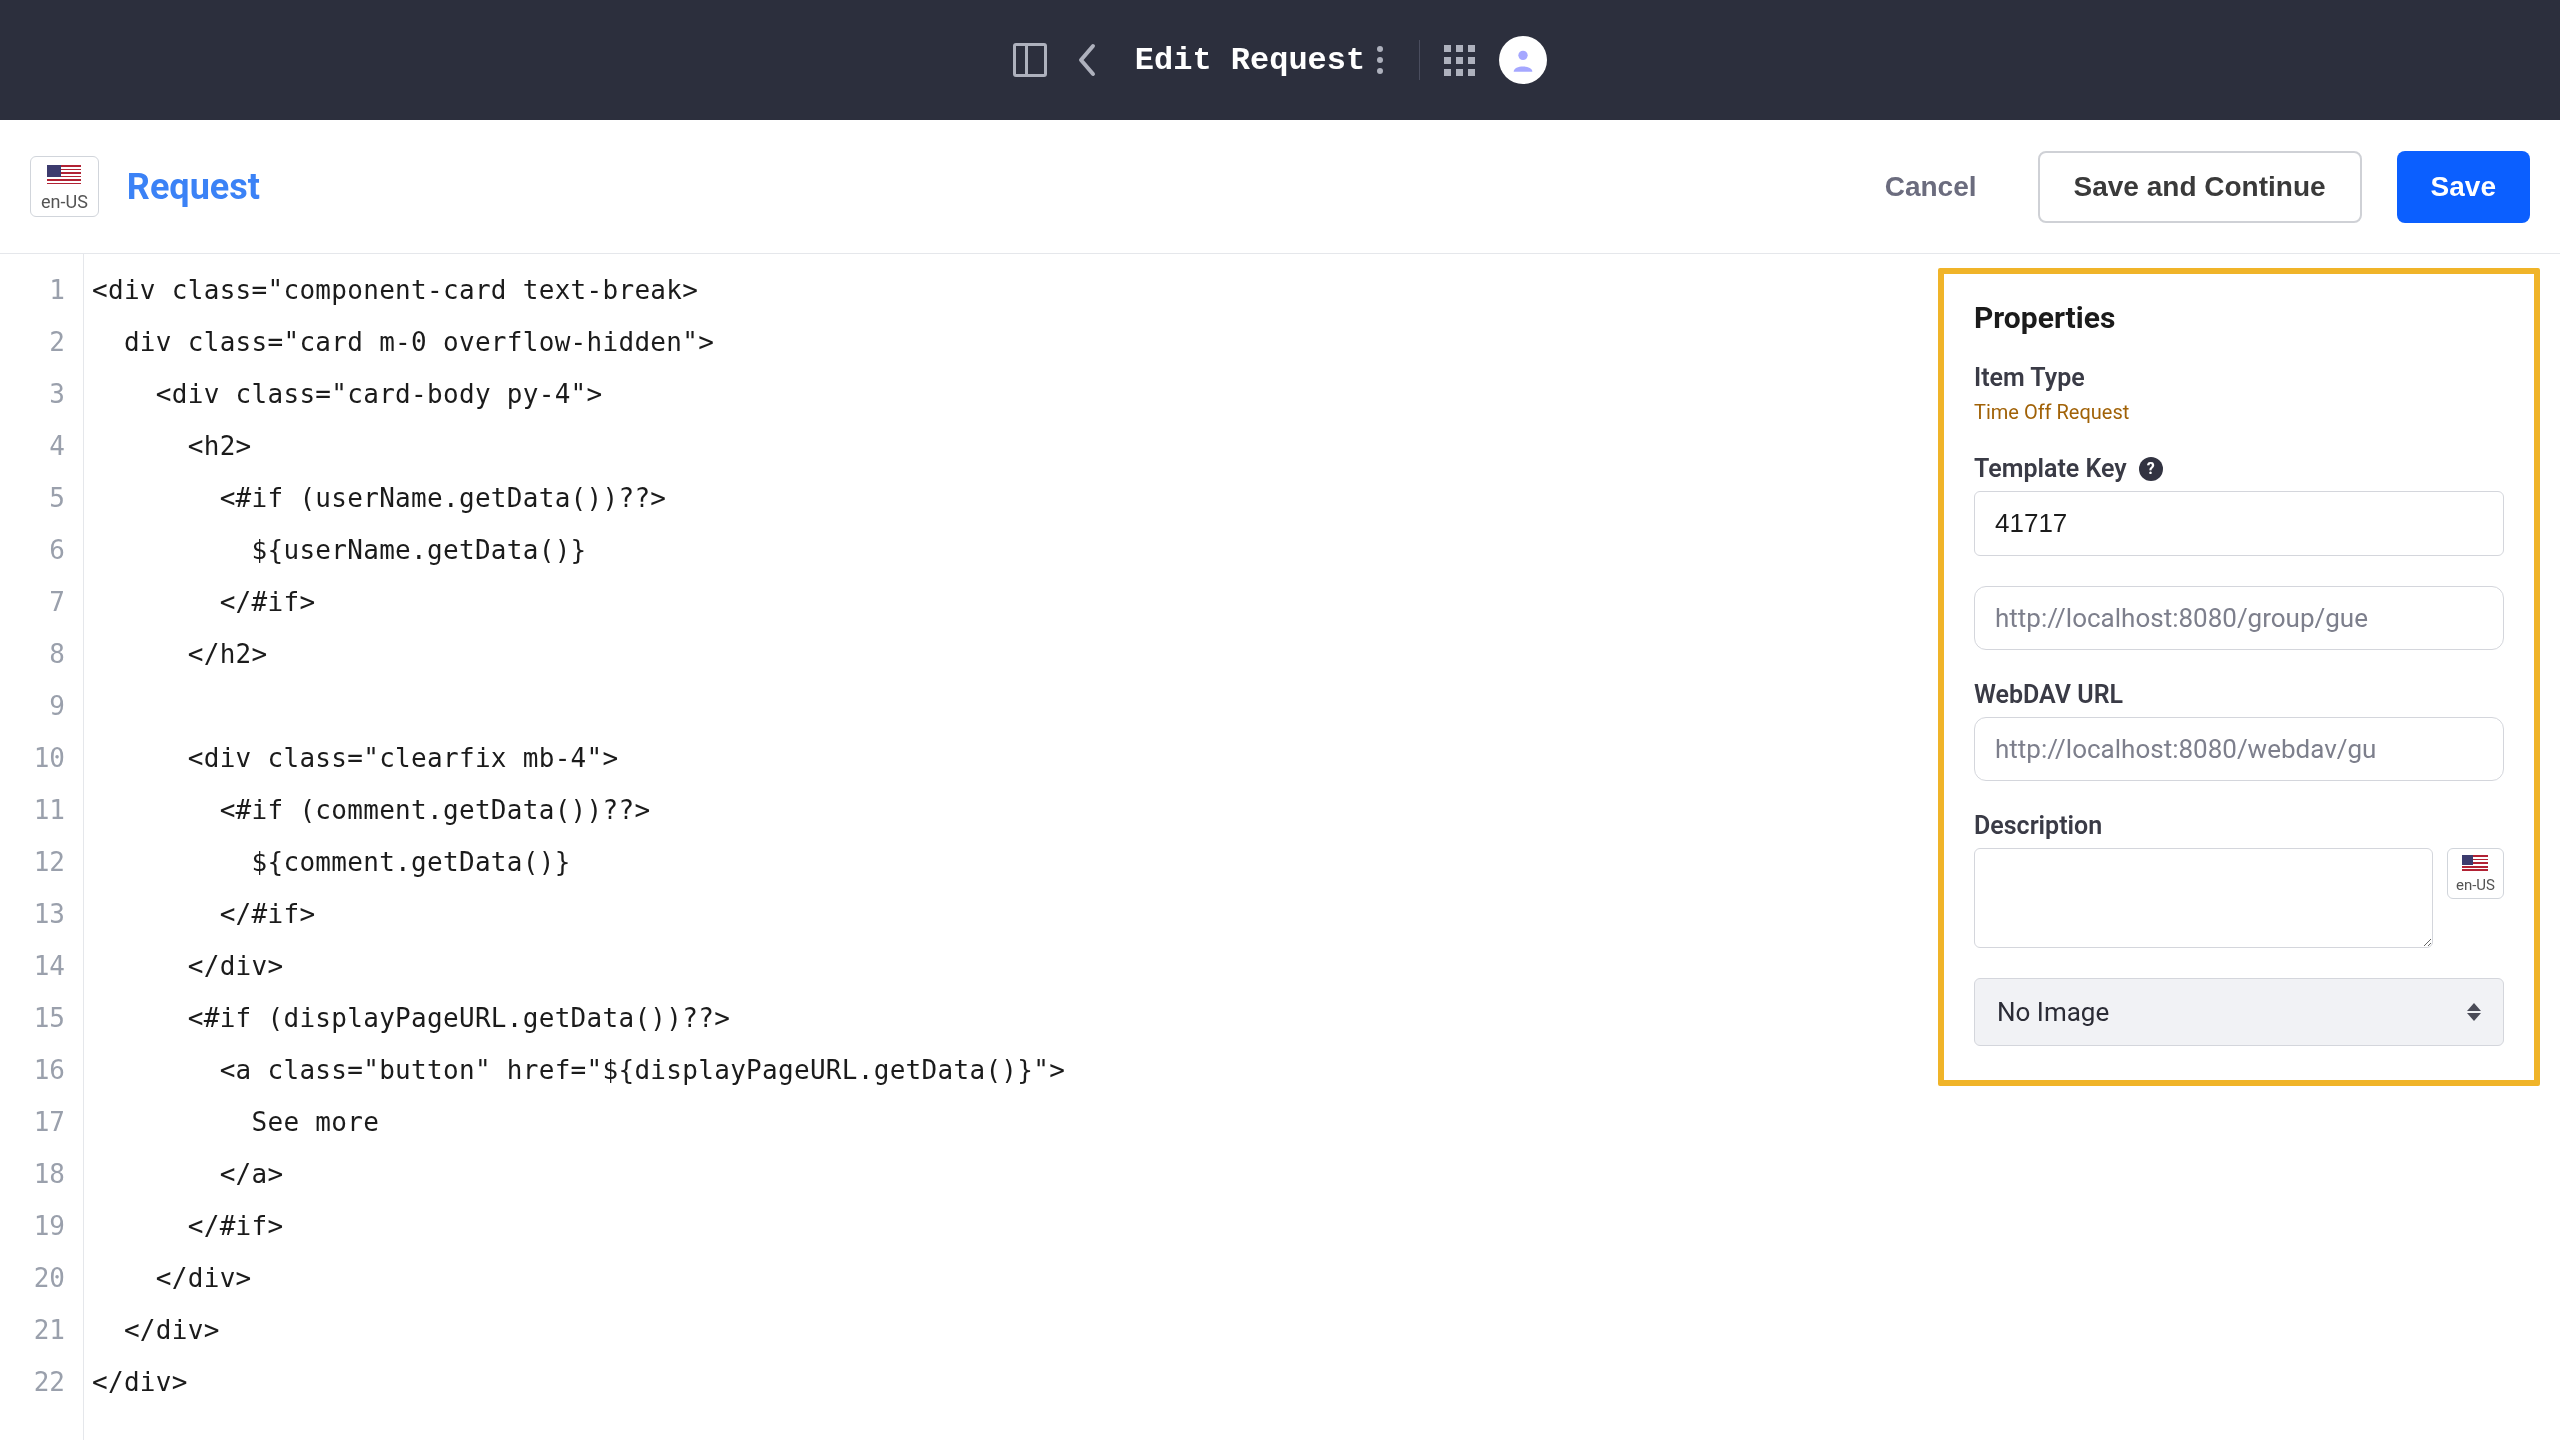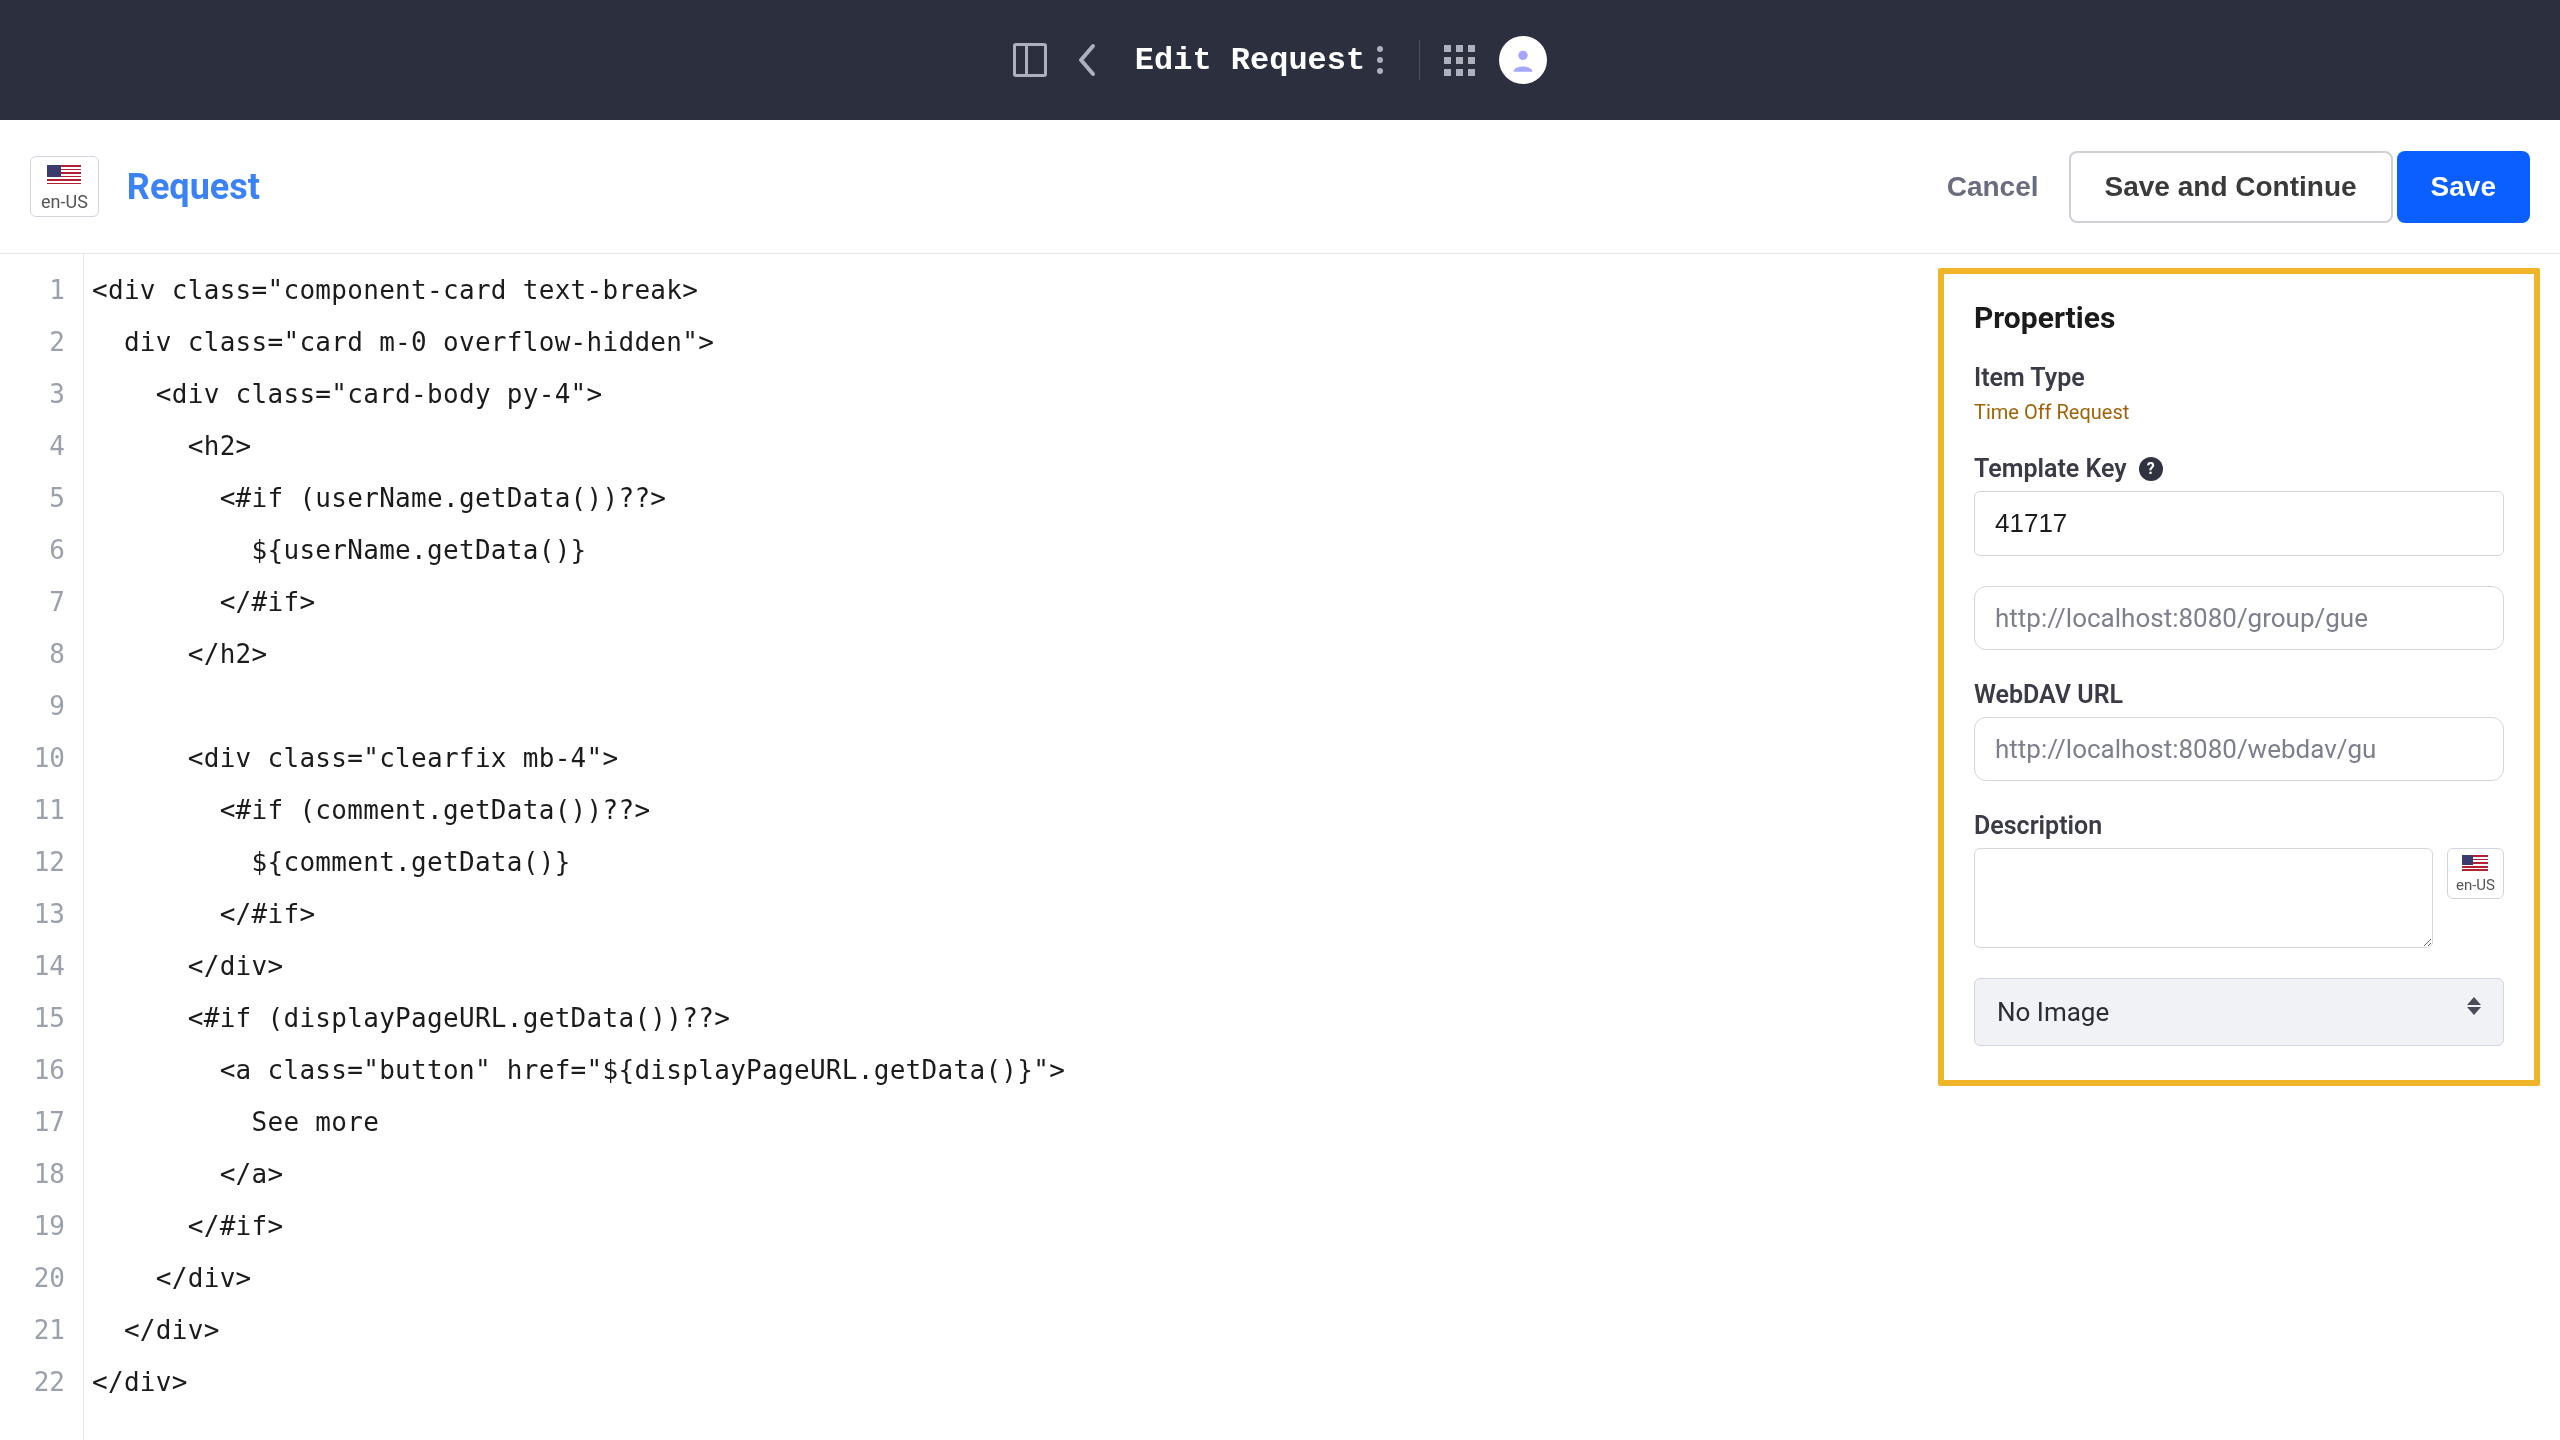--- a/index.html
+++ b/index.html
@@ -23,21 +23,21 @@
     .divider-v { width: 1px; height: 40px; background: #4a4d5e; }
     
     .grid-apps { display: grid; grid-template-columns: repeat(3, 7px); grid-template-rows: repeat(3, 7px); gap: 5px; cursor: pointer; }
     .grid-apps span { background: #aeb1bd; }
     
     .avatar { width: 48px; height: 48px; border-radius: 50%; background: #fff; display: flex; align-items: center; justify-content: center; cursor: pointer; }
     .avatar svg { fill: #a5a7ff; }
     
     .sub-bar { height: 134px; display: flex; align-items: center; padding: 0 30px; justify-content: space-between; border-bottom: 1px solid #e5e7eb; }
     .sub-left { display: flex; align-items: center; gap: 28px; }
-    .sub-right { display: flex; align-items: center; gap: 4px; }
+    .sub-right { display: flex; align-items: center; gap: 35px; }
     
     .locale-badge { border: 1px solid #d1d5db; border-radius: 6px; padding: 8px 10px 4px; display: flex; flex-direction: column; align-items: center; cursor: pointer; }
     .locale-badge-small { border: 1px solid #d1d5db; border-radius: 6px; padding: 6px 8px 4px; display: flex; flex-direction: column; align-items: center; cursor: pointer; background: #fff; }
     .flag-us { width: 34px; height: 22px; background: linear-gradient(to bottom, #b22234 0%, #b22234 8%, #fff 8%, #fff 16%, #b22234 16%, #b22234 24%, #fff 24%, #fff 32%, #b22234 32%, #b22234 40%, #fff 40%, #fff 48%, #b22234 48%, #b22234 56%, #fff 56%, #fff 64%, #b22234 64%, #b22234 72%, #fff 72%, #fff 80%, #b22234 80%, #b22234 88%, #fff 88%, #fff 100%); position: relative; }
     .flag-us::before { content: ""; position: absolute; top: 0; left: 0; width: 14px; height: 12px; background: #3c3b6e; }
     .flag-us-small { width: 26px; height: 18px; background: linear-gradient(to bottom, #b22234 0%, #b22234 10%, #fff 10%, #fff 20%, #b22234 20%, #b22234 30%, #fff 30%, #fff 40%, #b22234 40%, #b22234 50%, #fff 50%, #fff 60%, #b22234 60%, #b22234 70%, #fff 70%, #fff 80%, #b22234 80%, #b22234 90%, #fff 90%, #fff 100%); position: relative; }
     .flag-us-small::before { content: ""; position: absolute; top: 0; left: 0; width: 11px; height: 10px; background: #3c3b6e; }
     .locale-text { font-size: 18px; color: #545454; margin-top: 4px; }
     .locale-text-small { font-size: 15px; color: #545454; margin-top: 3px; }
     
@@ -62,21 +62,21 @@
     .panel-title { font-size: 30px; font-weight: 700; color: #1b1b1b; margin-bottom: 28px; }
     .field-label { font-size: 25px; font-weight: 600; color: #3a3b46; margin-bottom: 8px; display: flex; align-items: center; gap: 12px; }
     .field-value-text { font-size: 20px; color: #a16207; margin-bottom: 30px; }
     .field-input { width: 100%; border: 1px solid #d4d6dc; border-radius: 6px; padding: 16px 20px; font-size: 26px; color: #1b1b1b; margin-bottom: 30px; background: #fff; }
     .field-input-readonly { width: 100%; border: 1px solid #d4d6dc; border-radius: 12px; padding: 16px 20px; font-size: 26px; color: #7d7f8c; margin-bottom: 30px; background: #fff; white-space: nowrap; overflow: hidden; }
     .help-circle { width: 24px; height: 24px; border-radius: 50%; background: #323341; color: #fff; display: flex; align-items: center; justify-content: center; font-size: 16px; font-weight: 700; cursor: help; }
     
     .desc-row { display: flex; gap: 14px; align-items: flex-start; margin-bottom: 30px; }
     .textarea { flex: 1; border: 1px solid #d4d6dc; border-radius: 6px; height: 100px; resize: both; padding: 12px; font-size: 24px; font-family: inherit; }
     
-    .select-box { width: 100%; border: 1px solid #d4d6dc; border-radius: 6px; padding: 18px 22px; font-size: 26px; color: #2b2c36; background: #f1f2f5; display: flex; justify-content: space-between; cursor: pointer; gap: 30px; }
+    .select-box { width: 100%; border: 1px solid #d4d6dc; border-radius: 6px; padding: 18px 22px; font-size: 26px; color: #2b2c36; background: #f1f2f5; display: flex; justify-content: space-between; align-items: center; cursor: pointer; gap: 30px; }
     .select-arrows { display: flex; flex-direction: column; gap: 2px; }
     .select-arrows svg { display: block; }
   </style>
 </head>
 <body>
 
 <div class="top-bar">
   <div class="top-left">
     <div class="sidebar-toggle-icon"></div>
     <div class="back-arrow">

